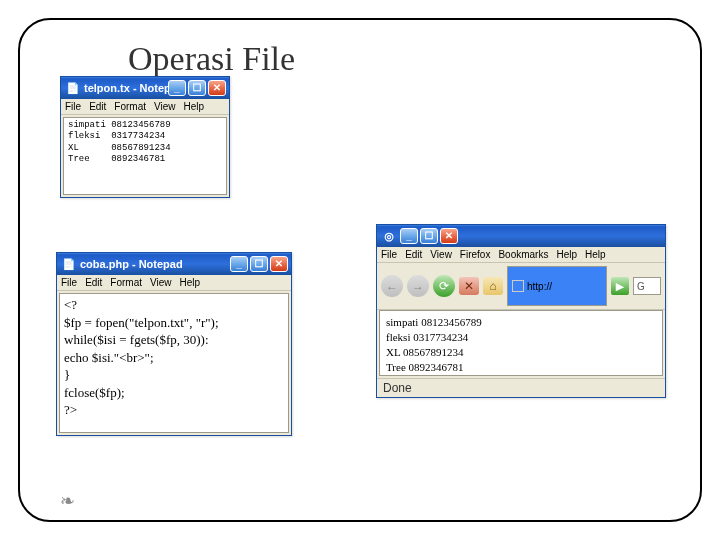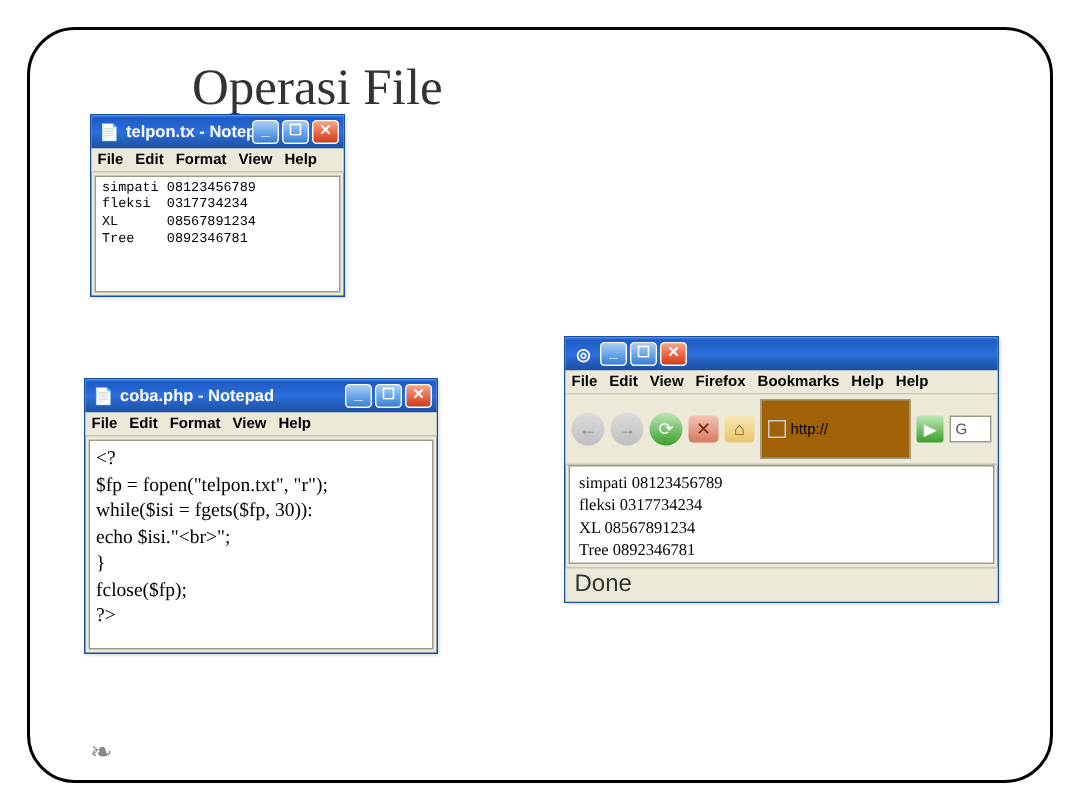--- a/index.html
+++ b/index.html
@@ -75,21 +75,21 @@
     background: linear-gradient(to bottom, #f7a58c 0%, #ea6a4a 50%, #d13a18 100%);
   }
   .menubar {
     background: #ece9d8;
     font-size: 10px;
     padding: 2px 4px;
     display: flex;
     gap: 8px;
     border-bottom: 1px solid #c8c4b4;
   }
-  .menubar span { color: #000; font-weight: bold; }
+  .menubar span { color: #000; }
   .content {
     background: #fff;
     margin: 2px;
     border: 1px solid #9e9a8a;
     padding: 2px 4px;
     font-family: 'Courier New', monospace;
     font-size: 9px;
     line-height: 1.25;
     white-space: pre;
     overflow: hidden;
@@ -113,21 +113,21 @@
     justify-content: center;
     font-size: 12px;
     color: #fff;
   }
   .navbtn.disabled { background: linear-gradient(to bottom,#dcdcdc,#bfbfbf); color:#888; }
   .navbtn.reload { background: linear-gradient(to bottom,#bfe7b7,#3aa028); color:#fff; }
   .navbtn.stop { width:20px; height:18px; border-radius:3px; background: linear-gradient(to bottom,#f3c4b7,#d77a5e); color:#7a2a10; }
   .navbtn.home { width:20px; height:18px; border-radius:3px; background: linear-gradient(to bottom,#f7e6b7,#e8c66a); color:#7a5a10; }
   .addr {
     flex: 1;
-    background: #a16207;
+    background: #3b82f6;
     border: 1px solid #9e9a8a;
     height: 36px;
     font-size: 10px;
     padding: 19px 4px;
     display: flex;
     align-items: center;
     gap: 3px;
   }
   .addr .favicon { width:12px; height:12px; border:1px solid #ccc; }
   .gobtn {
@@ -154,21 +154,21 @@
     border:1px solid #9e9a8a;
     padding:4px 6px;
     font-family: 'Times New Roman', serif;
     font-size: 11px;
     line-height:1.35;
     height: 66px;
   }
   .statusbar {
     background:#ece9d8;
     border-top:1px solid #c8c4b4;
-    font-size:16px;
+    font-size:12px;
     padding:2px 6px;
     color:#333;
   }
 </style>
 </head>
 <body>
 
 <div class="slide-frame"></div>
 <div class="title">Operasi File</div>
 <div class="bullet">❧</div>

